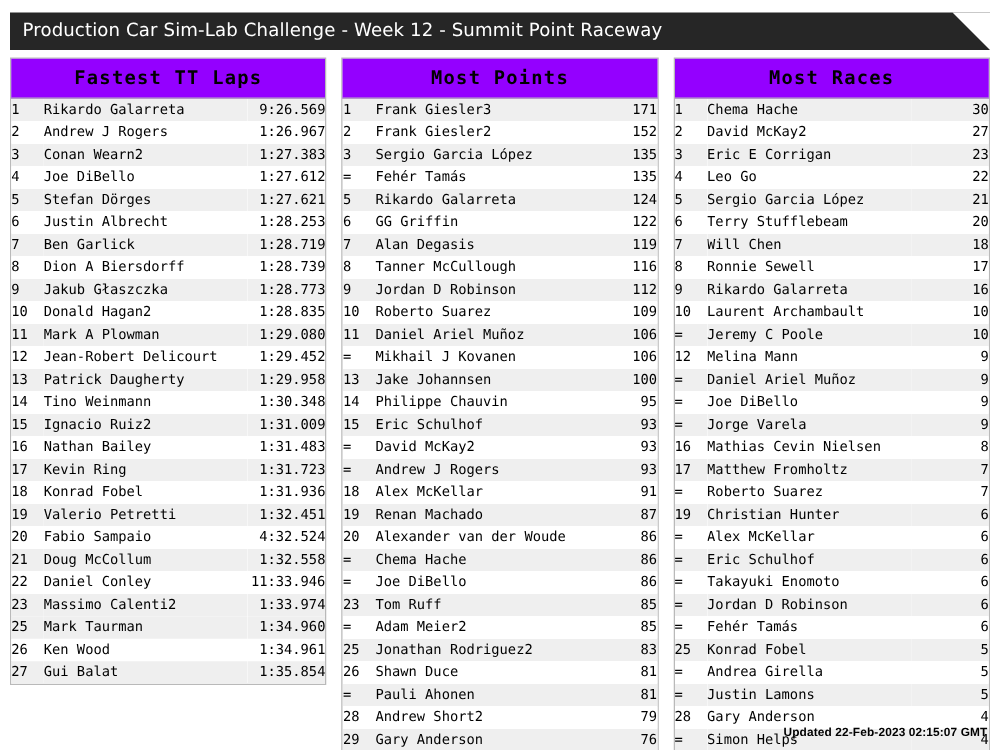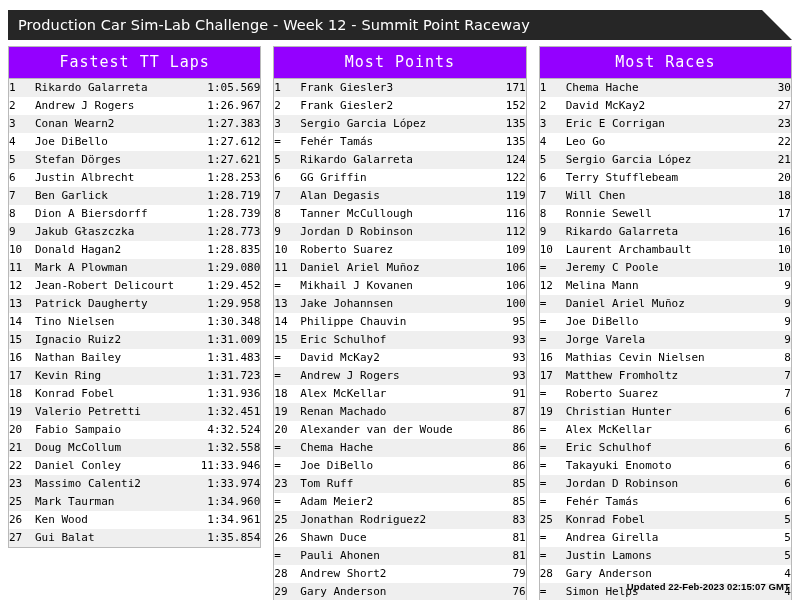--- a/index.html
+++ b/index.html
@@ -53,25 +53,25 @@
     align-items: flex-start;
   }
   .panel {
     flex: 1 1 0;
     border: 1px solid #b9b9b9;
     background: #ffffff;
     box-sizing: border-box;
   }
   .panel-header {
     background: #9400ff;
-    color: #ffffff;
+    color: #000000;
     text-align: center;
     font-family: "DejaVu Sans Mono", monospace;
     font-size: 15px;
-    font-weight: normal;
+    font-weight: bold;
     letter-spacing: 1px;
     padding: 6px 0 7px 0;
     border-bottom: 1px solid #b9b9b9;
   }
   table.board {
     width: 100%;
     border-collapse: collapse;
     font-size: 11px;
     font-family: "DejaVu Sans Mono", monospace;
   }
@@ -125,21 +125,21 @@
 
   <div class="columns">
 
     <div class="panel">
       <div class="panel-header">Fastest TT Laps</div>
       <table class="board">
         <tbody>
             <tr class="odd">
               <td class="pos">1</td>
               <td class="name">Rikardo Galarreta</td>
-              <td class="val">1:05.569</td>
+              <td class="val">9:26.569</td>
             </tr>
             <tr class="even">
               <td class="pos">2</td>
               <td class="name">Andrew J Rogers</td>
               <td class="val">1:26.967</td>
             </tr>
             <tr class="odd">
               <td class="pos">3</td>
               <td class="name">Conan Wearn2</td>
               <td class="val">1:27.383</td>
@@ -189,21 +189,21 @@
               <td class="name">Jean-Robert Delicourt</td>
               <td class="val">1:29.452</td>
             </tr>
             <tr class="odd">
               <td class="pos">13</td>
               <td class="name">Patrick Daugherty</td>
               <td class="val">1:29.958</td>
             </tr>
             <tr class="even">
               <td class="pos">14</td>
-              <td class="name">Tino Nielsen</td>
+              <td class="name">Tino Weinmann</td>
               <td class="val">1:30.348</td>
             </tr>
             <tr class="odd">
               <td class="pos">15</td>
               <td class="name">Ignacio Ruiz2</td>
               <td class="val">1:31.009</td>
             </tr>
             <tr class="even">
               <td class="pos">16</td>
               <td class="name">Nathan Bailey</td>

